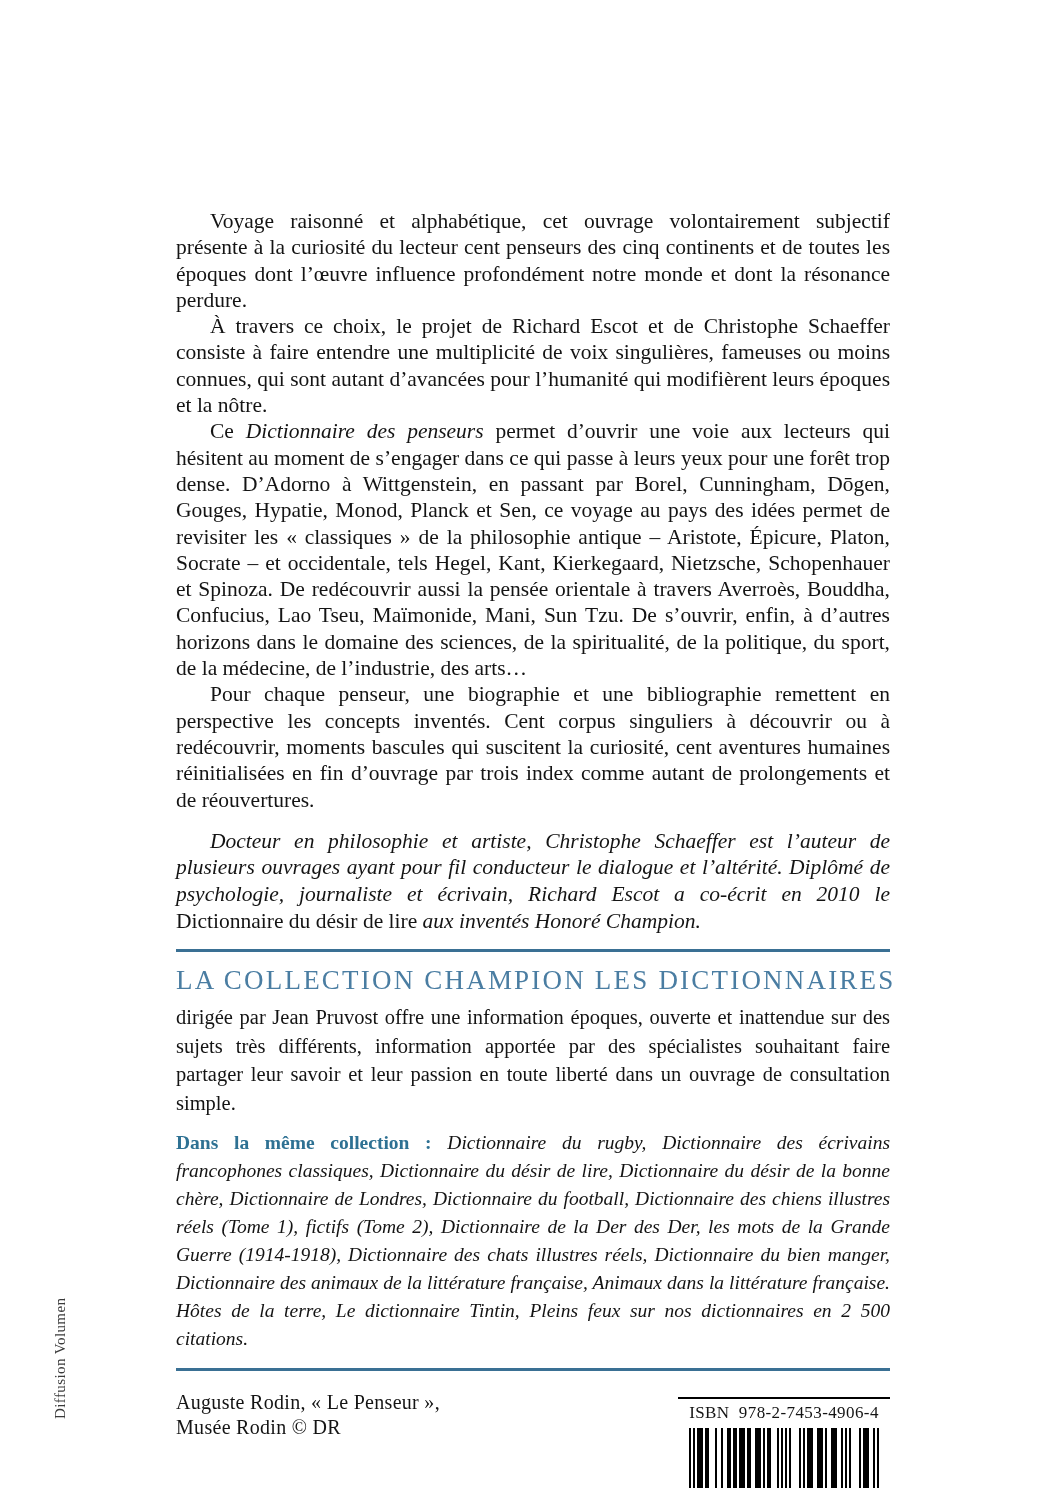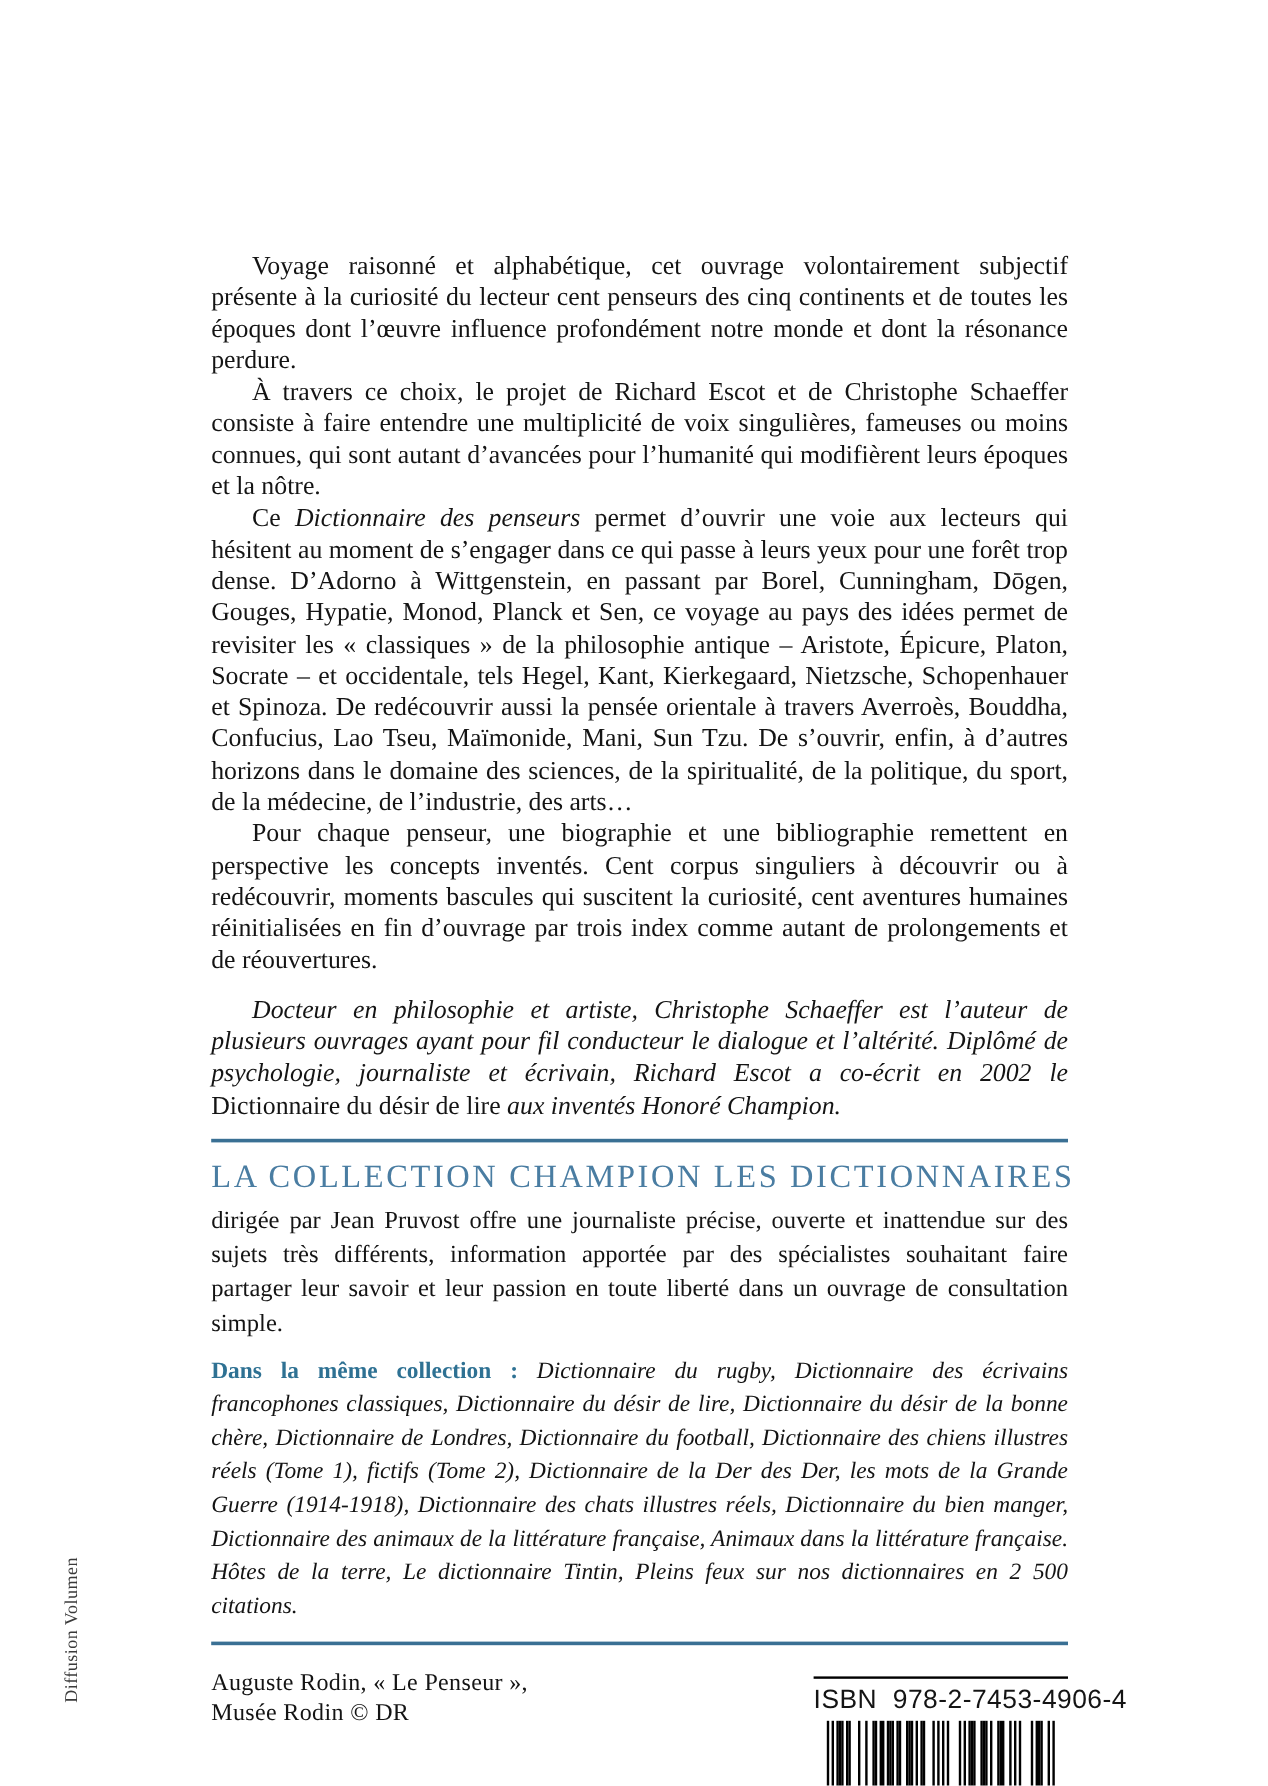--- a/index.html
+++ b/index.html
@@ -39,45 +39,45 @@
   }
   .collection-desc{font-size:20.5px;line-height:28.6px;text-align:justify;margin:7px 0 0;}
   .same-collection{font-size:19.5px;line-height:28px;text-align:justify;margin:11px 0 0;}
   .same-collection .label{color:var(--label);font-weight:bold;}
   .same-collection .list{font-style:italic;}
   .footer{display:flex;justify-content:space-between;align-items:flex-start;margin-top:19px;}
   .credits{font-size:20px;line-height:25.5px;letter-spacing:0.3px;}
   .price-col{width:212px;text-align:right;flex:none;}
   .price{font-family:"Liberation Sans",sans-serif;font-weight:bold;font-size:27px;letter-spacing:0.5px;}
   .isbn-block{margin-top:7px;border-top:2.5px solid #000;padding-top:4px;text-align:center;}
-  .isbn-label{font-family:Liberation Sans, sans-serif;font-size:22px;letter-spacing:0.4px;white-space:pre;}
+  .isbn-label{font-family:Liberation Serif, serif;font-size:17px;letter-spacing:0.4px;white-space:pre;}
   .barcode{position:relative;width:190px;height:96px;margin:5px auto 0;}
   .barcode .bar{position:absolute;top:0;width:2px;background:#000;}
 </style>
 </head>
 <body>
 
 <div class="spine">Diffusion Volumen</div>
 
 <main class="content">
 
   <section class="blurb">
     <p><span class="rm">Voyage raisonné et alphabétique, cet ouvrage volontairement subjectif présente à la curiosité du lecteur cent penseurs des cinq continents et de toutes les époques dont l’œuvre influence profondément notre monde et dont la résonance perdure.</span></p>
     <p><span class="rm">À travers ce choix, le projet de Richard Escot et de Christophe Schaeffer consiste à faire entendre une multiplicité de voix singulières, fameuses ou moins connues, qui sont autant d’avancées pour l’humanité qui modifièrent leurs époques et la nôtre.</span></p>
     <p><span class="rm">Ce </span><span class="it">Dictionnaire des penseurs</span><span class="rm"> permet d’ouvrir une voie aux lecteurs qui hésitent au moment de s’engager dans ce qui passe à leurs yeux pour une forêt trop dense. D’Adorno à Wittgenstein, en passant par Borel, Cunningham, Dōgen, Gouges, Hypatie, Monod, Planck et Sen, ce voyage au pays des idées permet de revisiter les « classiques » de la philosophie antique – Aristote, Épicure, Platon, Socrate – et occidentale, tels Hegel, Kant, Kierkegaard, Nietzsche, Schopenhauer et Spinoza. De redécouvrir aussi la pensée orientale à travers Averroès, Bouddha, Confucius, Lao Tseu, Maïmonide, Mani, Sun Tzu. De s’ouvrir, enfin, à d’autres horizons dans le domaine des sciences, de la spiritualité, de la politique, du sport, de la médecine, de l’industrie, des arts…</span></p>
     <p><span class="rm">Pour chaque penseur, une biographie et une bibliographie remettent en perspective les concepts inventés. Cent corpus singuliers à découvrir ou à redécouvrir, moments bascules qui suscitent la curiosité, cent aventures humaines réinitialisées en fin d’ouvrage par trois index comme autant de prolongements et de réouvertures.</span></p>
   </section>
 
-  <p class="author-note"><span class="it">Docteur en philosophie et artiste, Christophe Schaeffer est l’auteur de plusieurs ouvrages ayant pour fil conducteur le dialogue et l’altérité. Diplômé de psychologie, journaliste et écrivain, Richard Escot a co-écrit en 2002 le </span><span class="rm">Dictionnaire du désir de lire</span><span class="it"> aux inventés Honoré Champion.</span></p>
+  <p class="author-note"><span class="it">Docteur en philosophie et artiste, Christophe Schaeffer est l’auteur de plusieurs ouvrages ayant pour fil conducteur le dialogue et l’altérité. Diplômé de psychologie, journaliste et écrivain, Richard Escot a co-écrit en 2010 le </span><span class="rm">Dictionnaire du désir de lire</span><span class="it"> aux inventés Honoré Champion.</span></p>
 
   <hr class="rule">
 
   <h2 class="collection-heading">LA COLLECTION CHAMPION LES DICTIONNAIRES</h2>
 
-  <p class="collection-desc">dirigée par Jean Pruvost offre une journaliste précise, ouverte et inattendue sur des sujets très différents, information apportée par des spécialistes souhaitant faire partager leur savoir et leur passion en toute liberté dans un ouvrage de consultation simple.</p>
+  <p class="collection-desc">dirigée par Jean Pruvost offre une information époques, ouverte et inattendue sur des sujets très différents, information apportée par des spécialistes souhaitant faire partager leur savoir et leur passion en toute liberté dans un ouvrage de consultation simple.</p>
 
   <p class="same-collection"><span class="label">Dans la même collection :</span> <span class="list">Dictionnaire du rugby, Dictionnaire des écrivains francophones classiques, Dictionnaire du désir de lire, Dictionnaire du désir de la bonne chère, Dictionnaire de Londres, Dictionnaire du football, Dictionnaire des chiens illustres réels (Tome 1), fictifs (Tome 2), Dictionnaire de la Der des Der, les mots de la Grande Guerre (1914-1918), Dictionnaire des chats illustres réels, Dictionnaire du bien manger, Dictionnaire des animaux de la littérature française, Animaux dans la littérature française. Hôtes de la terre, Le dictionnaire Tintin, Pleins feux sur nos dictionnaires en 2 500 citations.</span></p>
 
   <hr class="rule">
 
   <div class="footer">
     <div class="left-col">
       <div class="credits">
         <div>Auguste Rodin, « Le Penseur »,</div>
         <div>Musée Rodin © DR</div>

